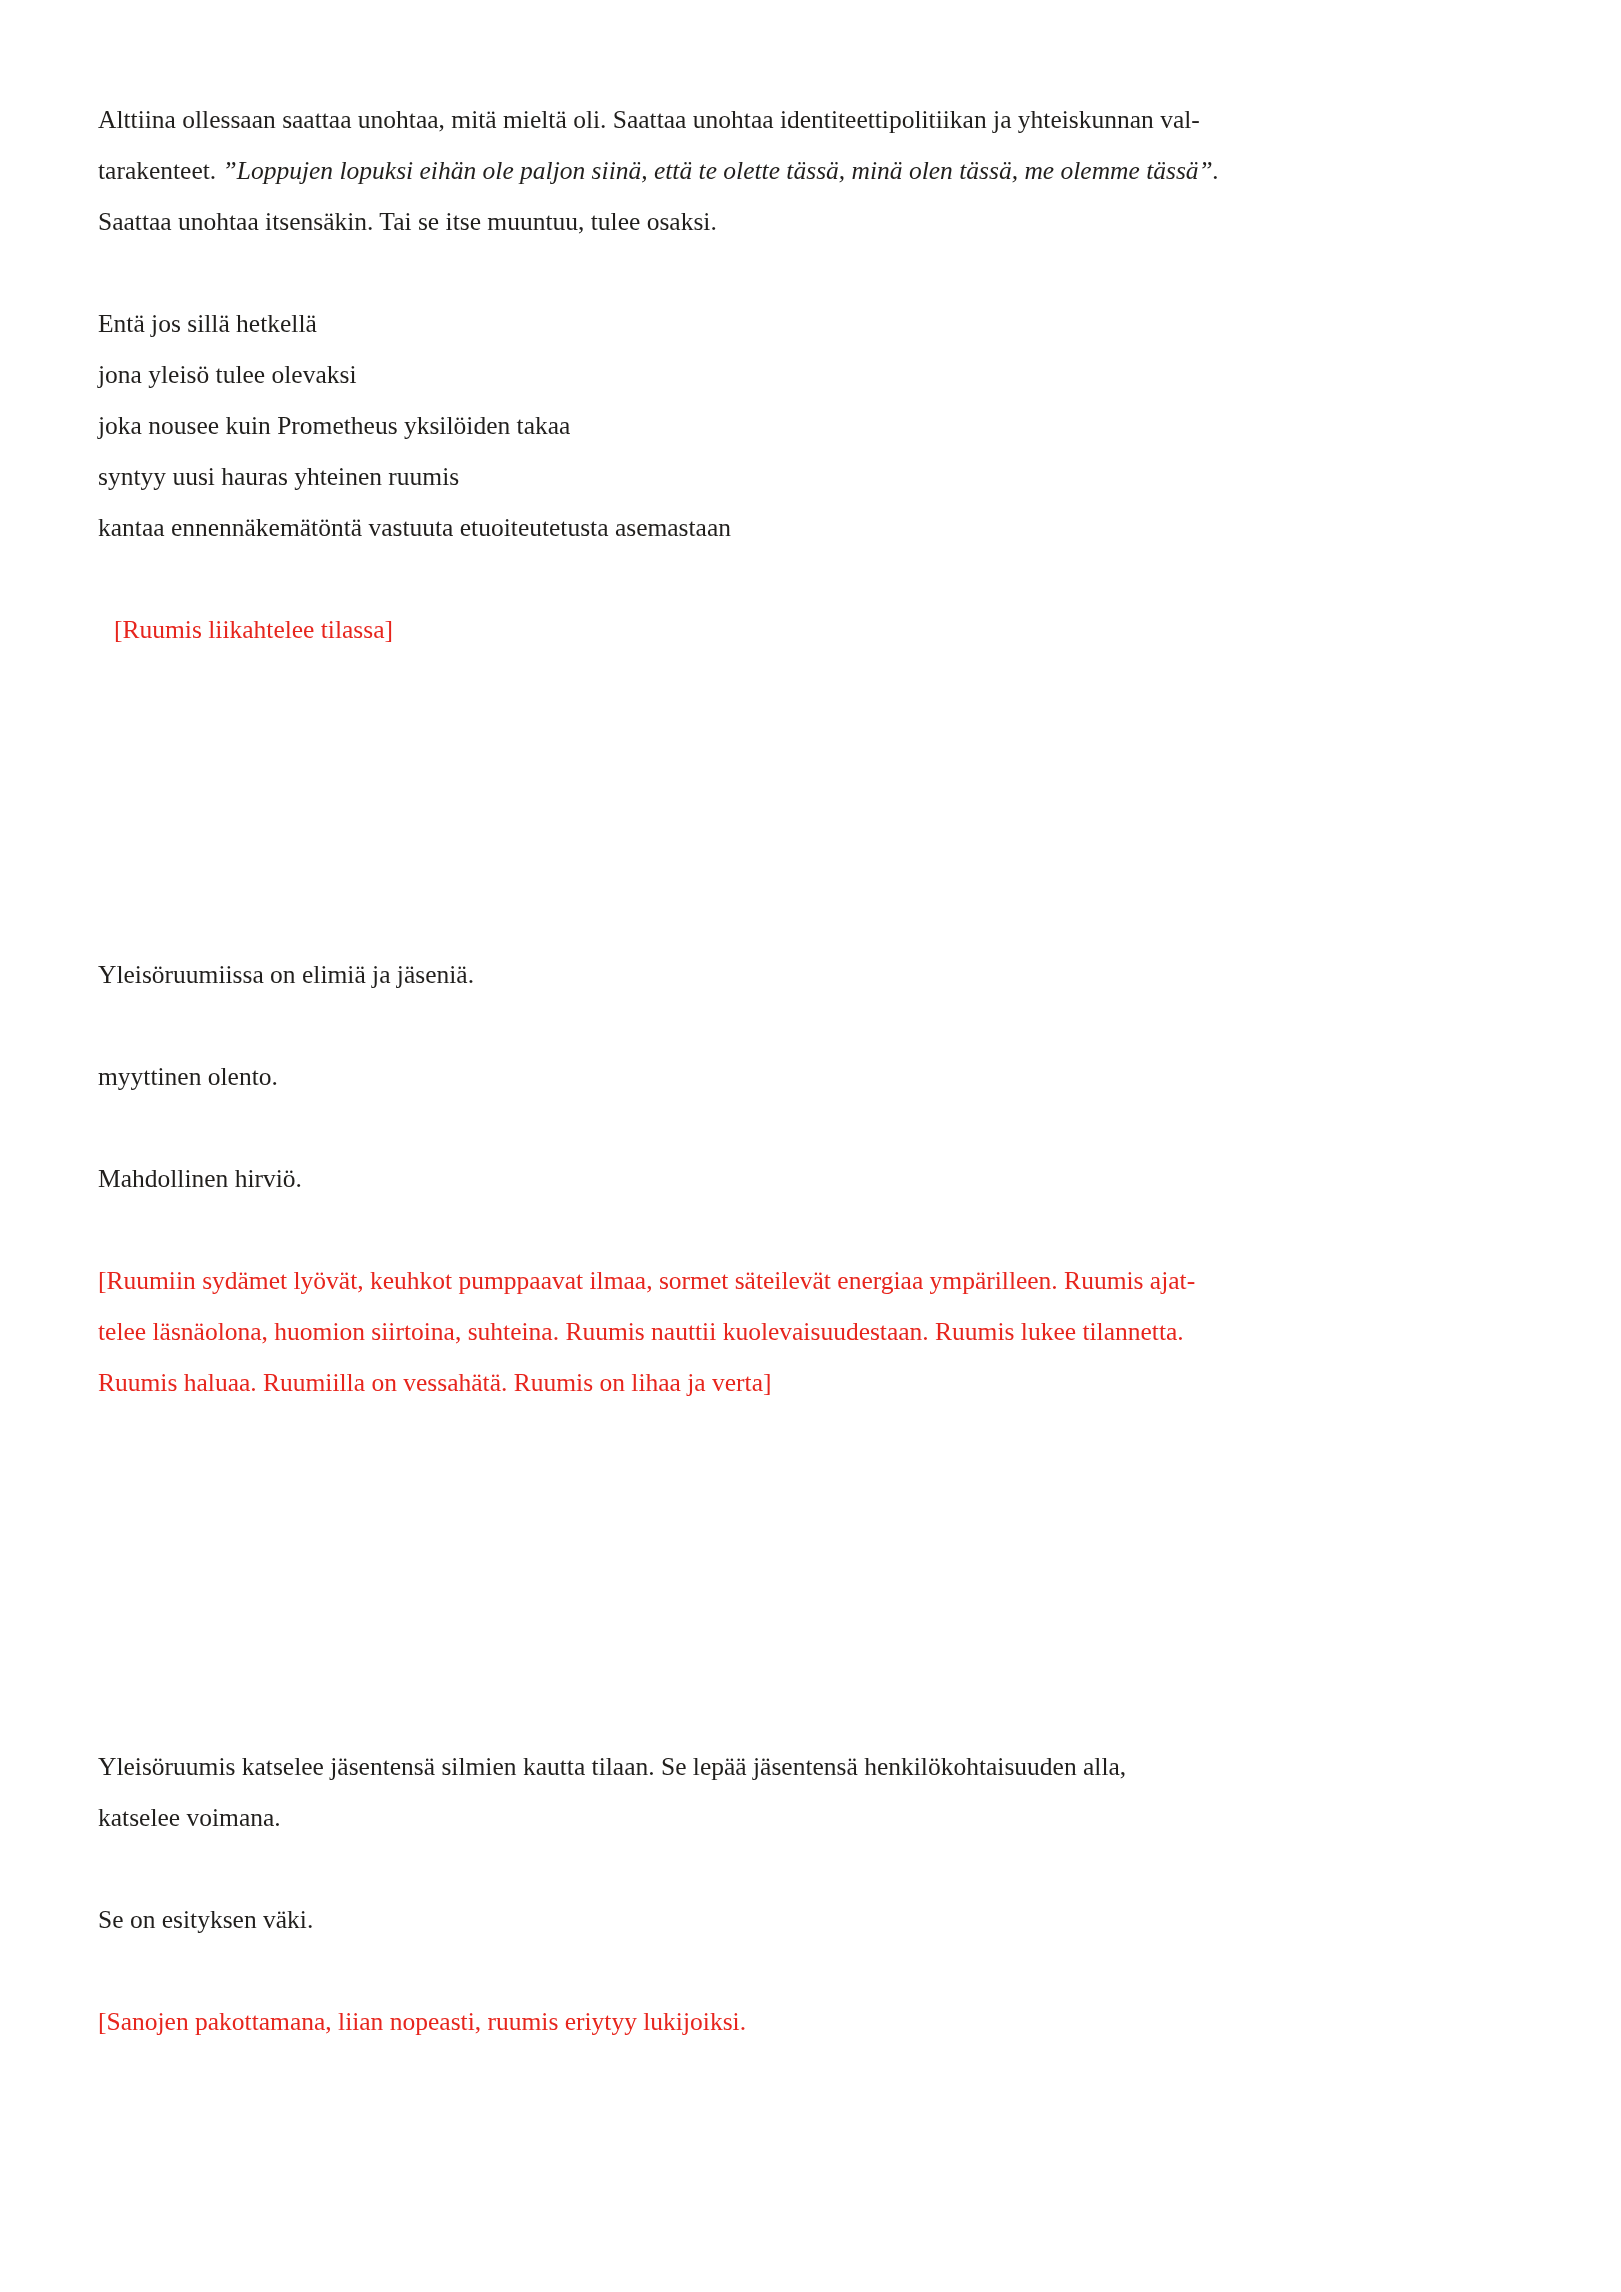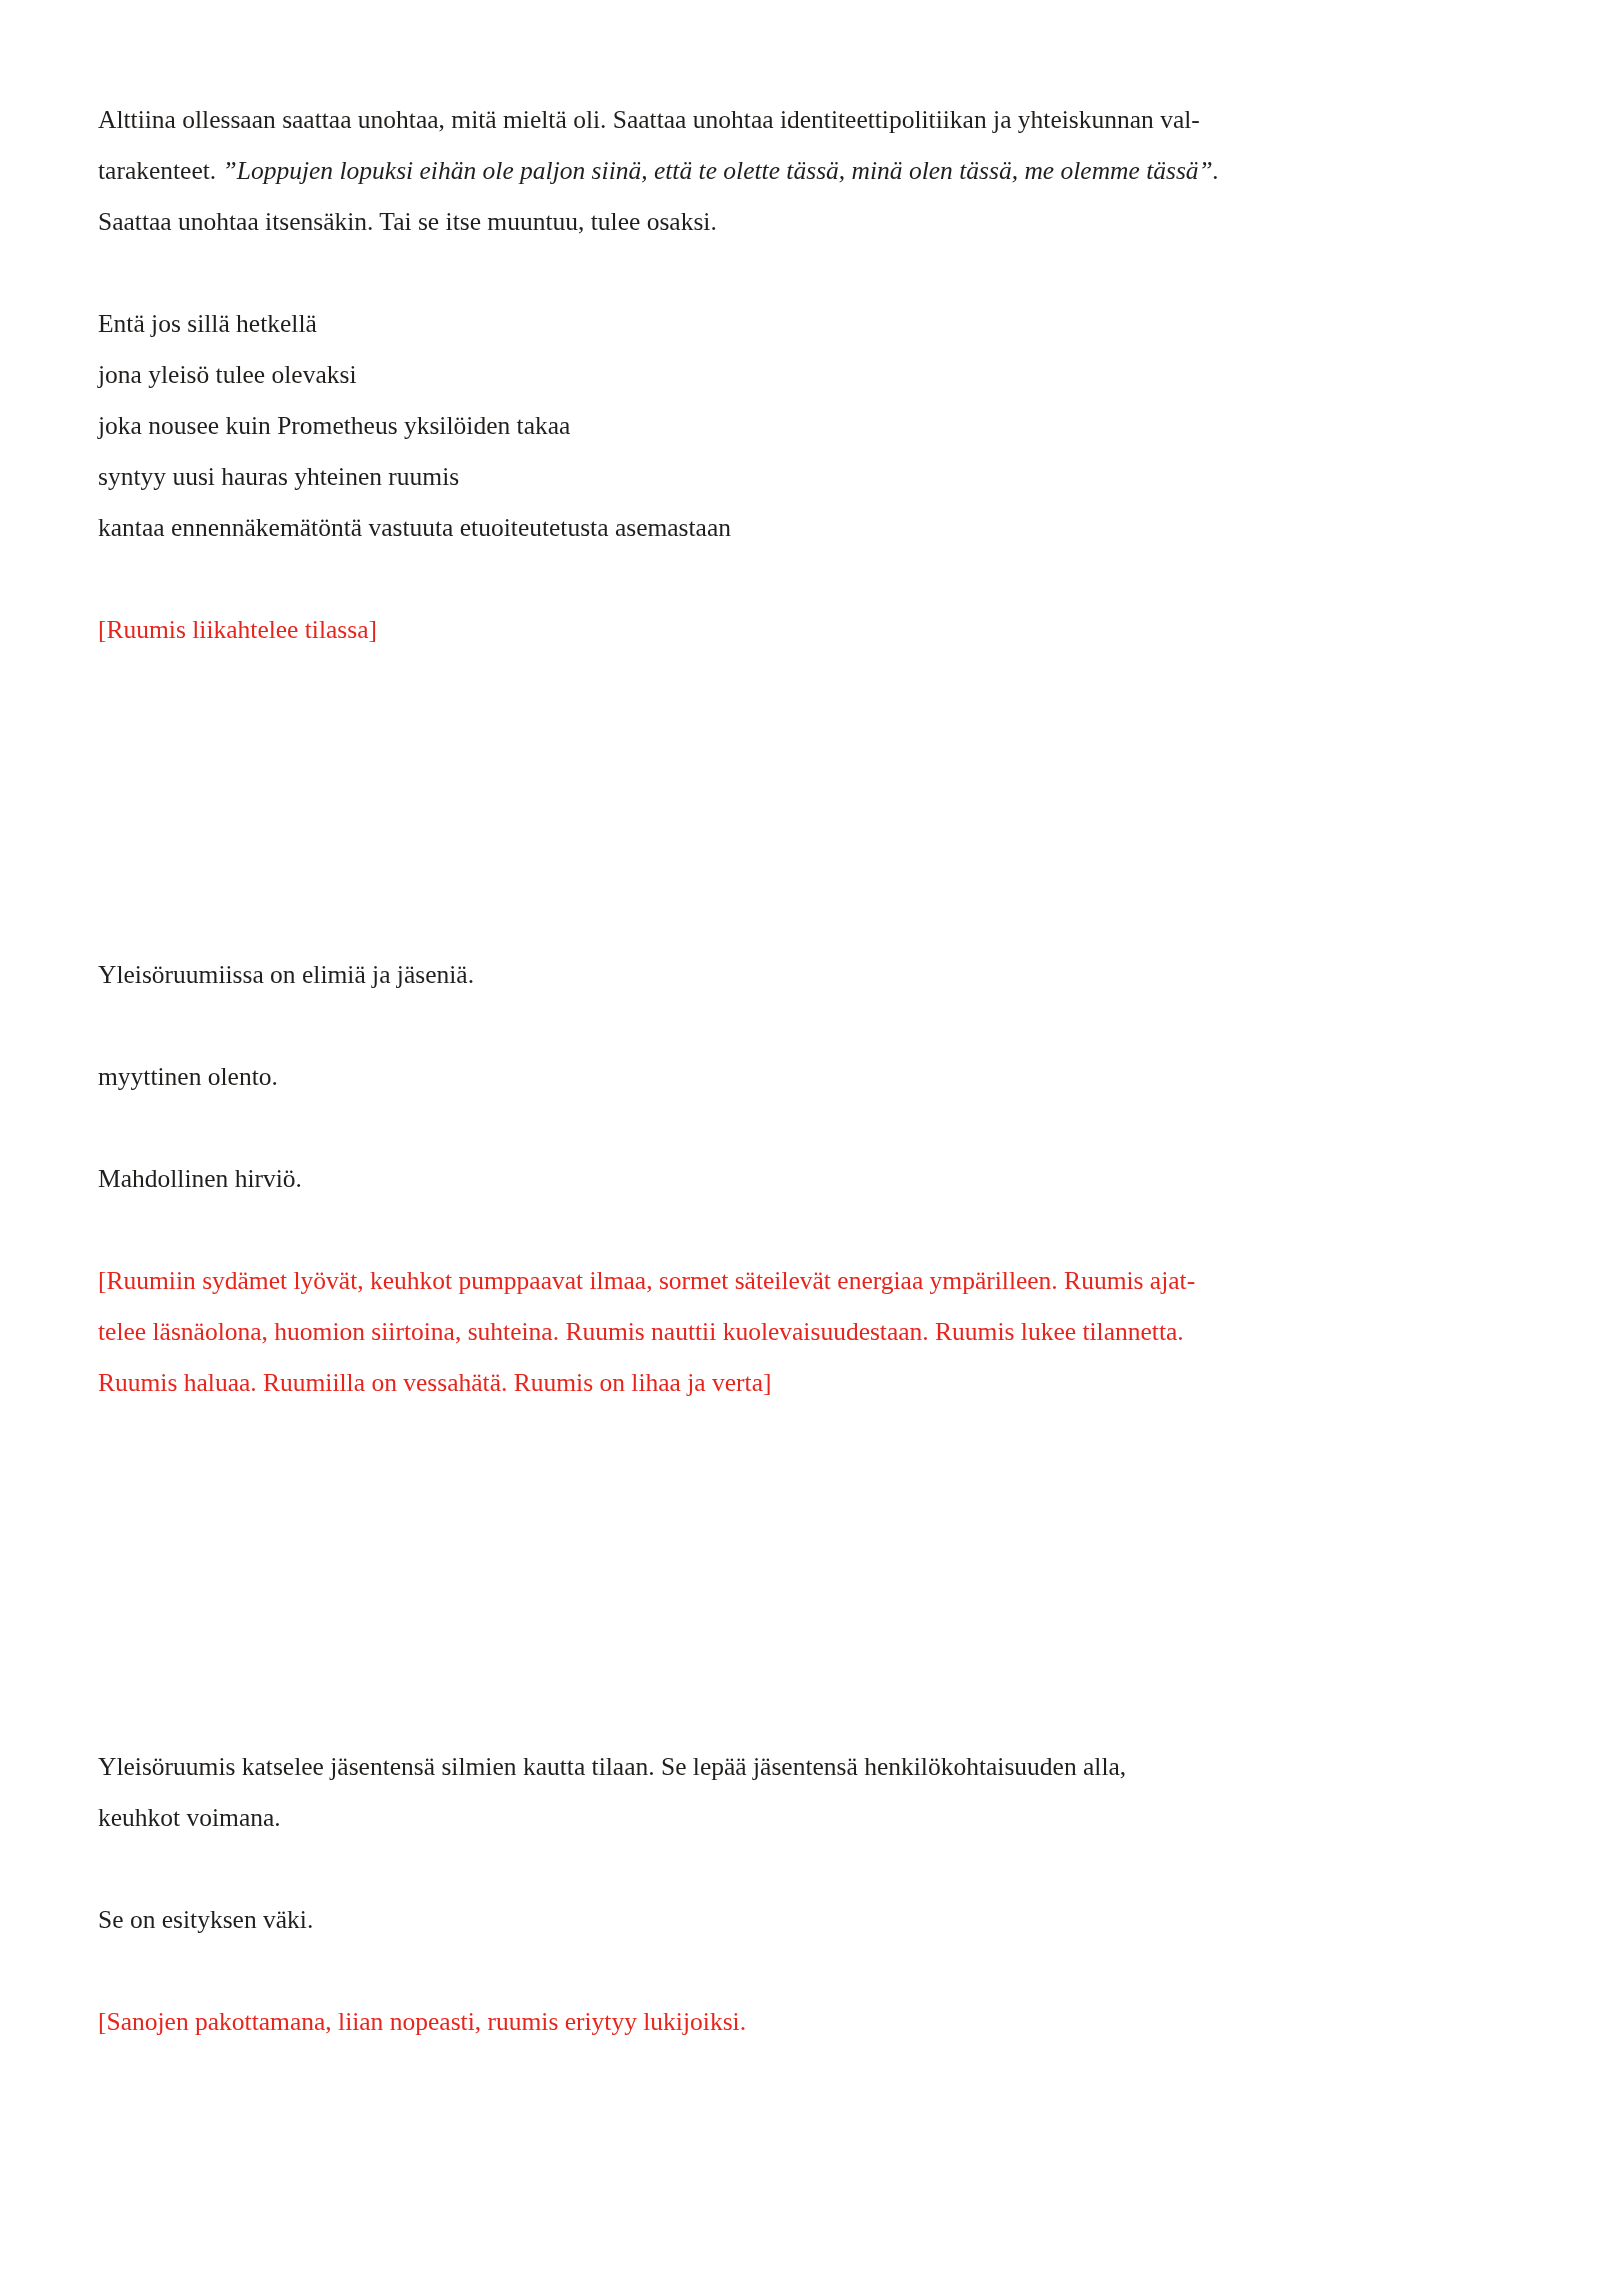--- a/index.html
+++ b/index.html
@@ -20,21 +20,21 @@
     font-family: "Liberation Serif", "DejaVu Serif", serif;
     font-size: 25.5px;
     line-height: 51px;
     color: var(--text-color);
     padding: 94px 104px 0 98px;
   }
   .para { margin-bottom: 51px; }
   .line { white-space: nowrap; }
   .italic { font-style: italic; }
   .red { color: var(--accent-red); }
-  .gap-large { margin-bottom: 294px; }
+  .gap-large { margin-bottom: 294px; margin-left: 16px; }
   .gap-xlarge { margin-bottom: 333px; }
 </style>
 </head>
 <body>
 
 <div class="page">
 
   <div class="para">
     <div class="line">
       <span>Alttiina ollessaan saattaa unohtaa, mitä mieltä oli. Saattaa unohtaa identiteettipolitiikan ja yhteiskunnan val-</span>
@@ -72,21 +72,21 @@
   </div>
 
   <div class="para red gap-xlarge">
     <div class="line">[Ruumiin sydämet lyövät, keuhkot pumppaavat ilmaa, sormet säteilevät energiaa ympärilleen. Ruumis ajat-</div>
     <div class="line">telee läsnäolona, huomion siirtoina, suhteina. Ruumis nauttii kuolevaisuudestaan. Ruumis lukee tilannetta.</div>
     <div class="line">Ruumis haluaa. Ruumiilla on vessahätä. Ruumis on lihaa ja verta]</div>
   </div>
 
   <div class="para">
     <div class="line">Yleisöruumis katselee jäsentensä silmien kautta tilaan. Se lepää jäsentensä henkilökohtaisuuden alla,</div>
-    <div class="line">keuhkot voimana.</div>
+    <div class="line">katselee voimana.</div>
   </div>
 
   <div class="para">
     <div class="line">Se on esityksen väki.</div>
   </div>
 
   <div class="para red">
     <div class="line">[Sanojen pakottamana, liian nopeasti, ruumis eriytyy lukijoiksi.</div>
   </div>
 

